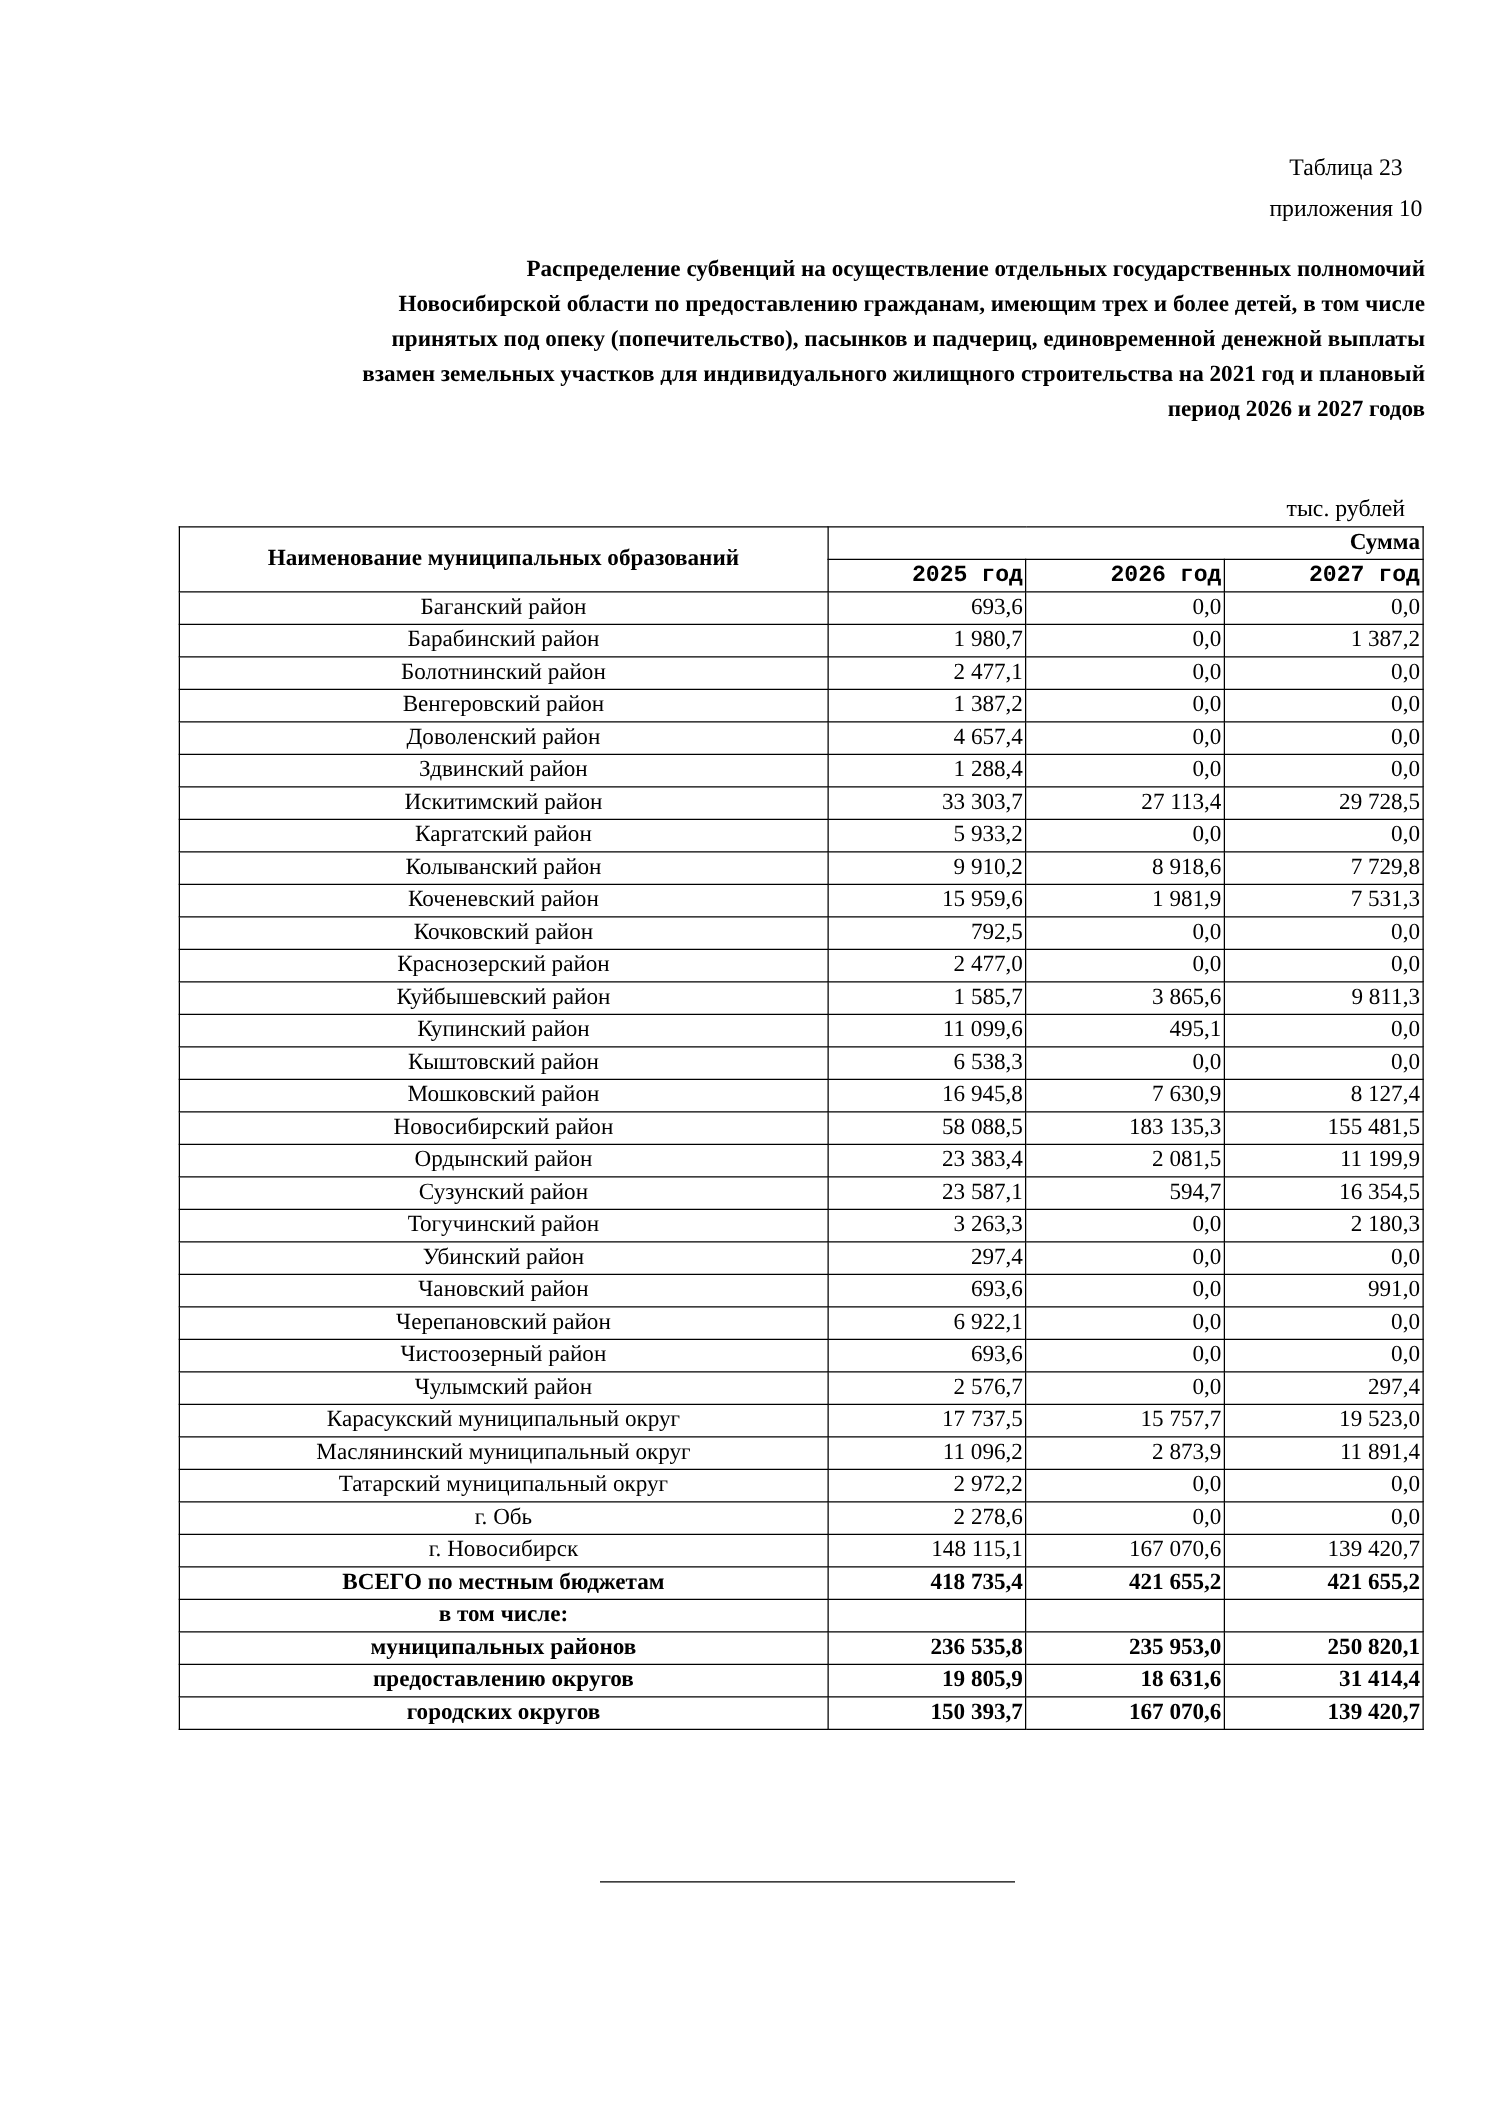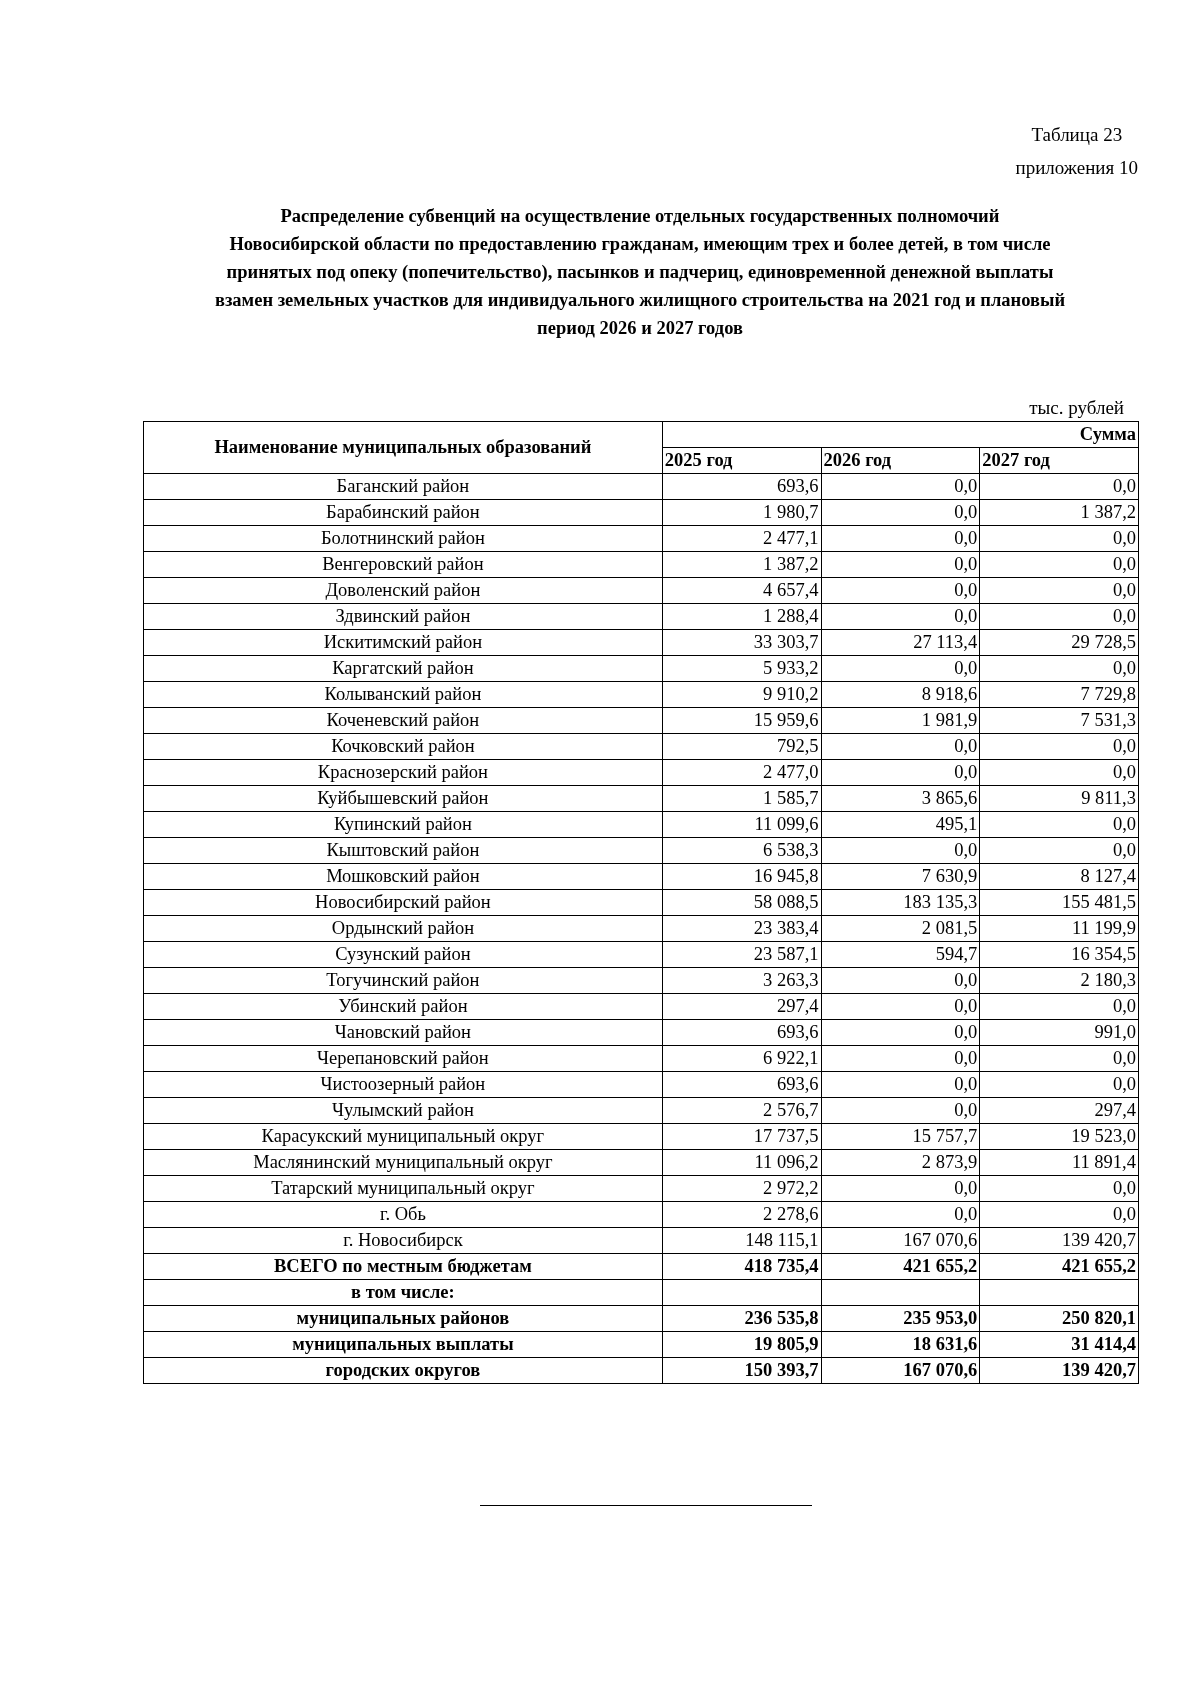--- a/index.html
+++ b/index.html
@@ -1,25 +1,25 @@
 <!DOCTYPE html>
 <html><head>
 <meta charset="utf-8">
 <style>
   html, body { margin: 0; padding: 0; background: #ffffff; }
   body { width: 1200px; height: 1697px; position: relative; font-family: "Liberation Serif", "DejaVu Serif", serif; color: #000; }
   .corner { position: absolute; right: 62px; top: 118px; text-align: center; font-size: 19px; line-height: 33px; }
-  .title { position: absolute; left: 140px; width: 1000px; top: 202px; text-align: center; font-weight: bold; font-size: 18.5px; line-height: 28px; }
+  .title { position: absolute; left: 140px; width: 1000px; top: 202px; text-align: right; font-weight: bold; font-size: 18.5px; line-height: 28px; }
   .units { position: absolute; right: 76px; top: 397px; font-size: 19px; }
   table.grid { position: absolute; left: 143px; top: 421px; width: 996px; border-collapse: collapse; font-size: 18.5px; padding-left: 40px; }
   table.grid td, table.grid th { border: 1.5px solid #000; padding: 0 2px; height: 25px; line-height: 25px; white-space: nowrap; }
   table.grid th { font-weight: bold; }
   th.name-h { width: 516px; height: 97px; text-align: center; }
   th.sum-h { height: 32px; text-align: right; }
-  th.year-h { width: 155px; height: 62px; text-align: left; }
+  th.year-h { width: 155px; height: 62px; text-align: right; font-family: Liberation Mono, monospace; }
   td.name { text-align: center; padding-left: 3px; }
   td.num { text-align: right; padding-right: 2px; }
   tr.bold td { font-weight: bold; }
   .footer-rule { position: absolute; left: 480px; top: 1505px; width: 332px; height: 0; border-top: 1.5px solid #000; }
 </style>
 </head>
 <body>
 
 <div class="corner">
   <div>Таблица 23</div>
@@ -241,21 +241,21 @@
         <td class="num"></td>
         <td class="num"></td>
       </tr>
       <tr class="bold">
         <td class="name">муниципальных районов</td>
         <td class="num">236 535,8</td>
         <td class="num">235 953,0</td>
         <td class="num">250 820,1</td>
       </tr>
       <tr class="bold">
-        <td class="name">муниципальных выплаты</td>
+        <td class="name">предоставлению округов</td>
         <td class="num">19 805,9</td>
         <td class="num">18 631,6</td>
         <td class="num">31 414,4</td>
       </tr>
       <tr class="bold">
         <td class="name">городских округов</td>
         <td class="num">150 393,7</td>
         <td class="num">167 070,6</td>
         <td class="num">139 420,7</td>
       </tr>

